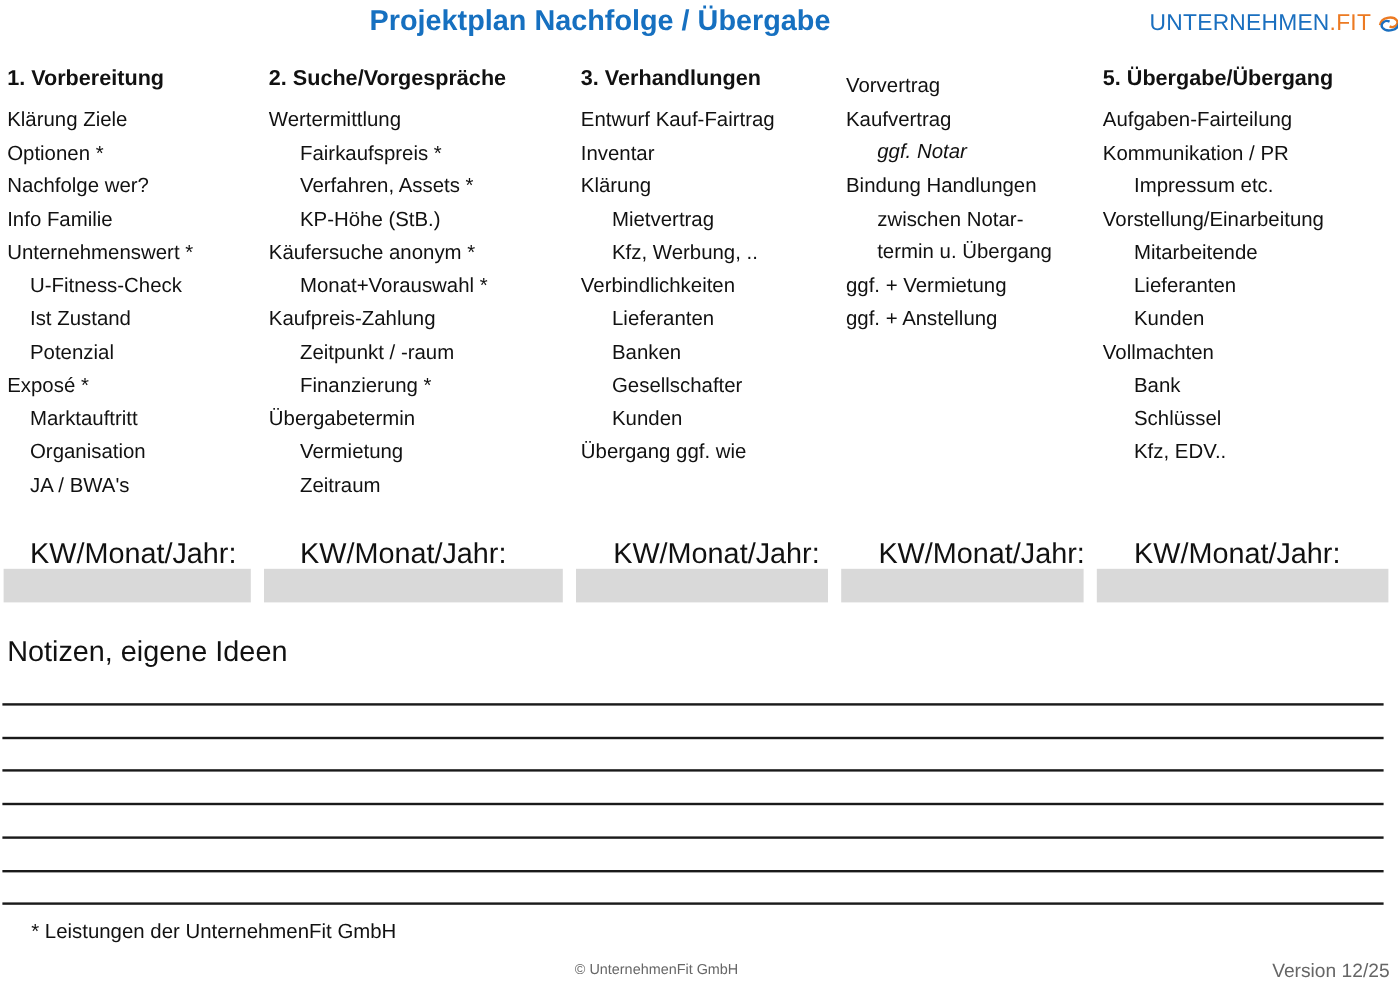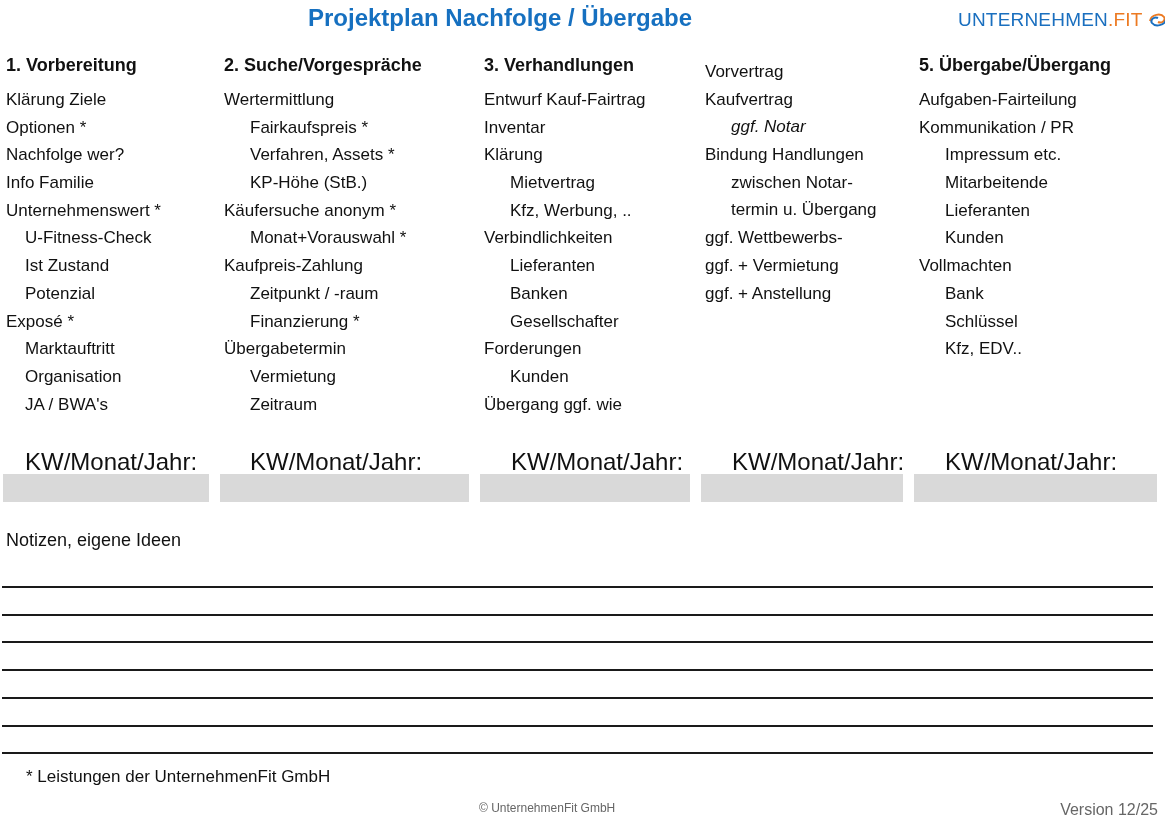--- a/index.html
+++ b/index.html
@@ -25,21 +25,21 @@
 
     .col { position: absolute; top: 52px; }
     .col-head { font-size: 18px; font-weight: bold; height: 28px; line-height: 26px; white-space: nowrap; }
     .items { margin-top: 6px; }
     .item { font-size: 17px; height: 27.7px; line-height: 27.7px; white-space: nowrap; }
     .item.ind { padding-left: 26px; }
     .item.ital { font-style: italic; }
     .kw { position: absolute; top: 448px; font-size: 24px; white-space: nowrap; }
     .box { position: absolute; top: 474px; height: 28px; background: #d9d9d9; }
 
-    .notes-label { position: absolute; left: 6px; top: 530px; font-size: 18px; }
+    .notes-label { position: absolute; left: 6px; top: 530px; font-size: 24px; }
     .line { position: absolute; left: 2px; width: 1151px; height: 2px; background: #1a1a1a; }
 
     .footnote { position: absolute; left: 26px; top: 767px; font-size: 17px; }
     .copyright { position: absolute; left: 479px; top: 801px; font-size: 12px; color: #666666; }
     .version { position: absolute; right: 7px; top: 801px; font-size: 16px; color: #666666; }
   </style>
 </head>
 <body>
 
 <div class="title"><span>Projektplan Nachfolge / Übergabe</span></div>
@@ -94,46 +94,45 @@
   <div class="items">
     <div class="item">Entwurf Kauf-Fairtrag</div>
     <div class="item">Inventar</div>
     <div class="item">Klärung</div>
     <div class="item ind">Mietvertrag</div>
     <div class="item ind">Kfz, Werbung, ..</div>
     <div class="item">Verbindlichkeiten</div>
     <div class="item ind">Lieferanten</div>
     <div class="item ind">Banken</div>
     <div class="item ind">Gesellschafter</div>
-    <div class="item">Forderungen</div>
     <div class="item ind">Kunden</div>
     <div class="item">Übergang ggf. wie</div>
   </div>
 </div>
 
 <div class="col" style="left:705px;">
   <div class="items">
     <div class="item">Vorvertrag</div>
     <div class="item">Kaufvertrag</div>
     <div class="item ind ital">ggf. Notar</div>
     <div class="item">Bindung Handlungen</div>
     <div class="item ind">zwischen Notar-</div>
     <div class="item ind">termin u. Übergang</div>
-    <div class="item">ggf. Wettbewerbs-</div>
     <div class="item">ggf. + Vermietung</div>
     <div class="item">ggf. + Anstellung</div>
   </div>
 </div>
 
 <div class="col" style="left:919px;">
   <div class="col-head">5.  Übergabe/Übergang</div>
   <div class="items">
     <div class="item">Aufgaben-Fairteilung</div>
     <div class="item">Kommunikation / PR</div>
     <div class="item ind">Impressum etc.</div>
+    <div class="item">Vorstellung/Einarbeitung</div>
     <div class="item ind">Mitarbeitende</div>
     <div class="item ind">Lieferanten</div>
     <div class="item ind">Kunden</div>
     <div class="item">Vollmachten</div>
     <div class="item ind">Bank</div>
     <div class="item ind">Schlüssel</div>
     <div class="item ind">Kfz, EDV..</div>
   </div>
 </div>
 

